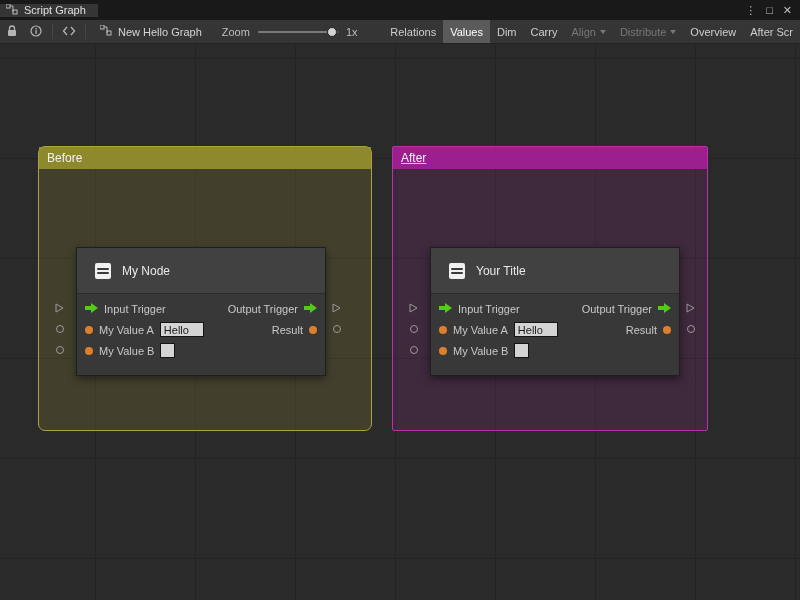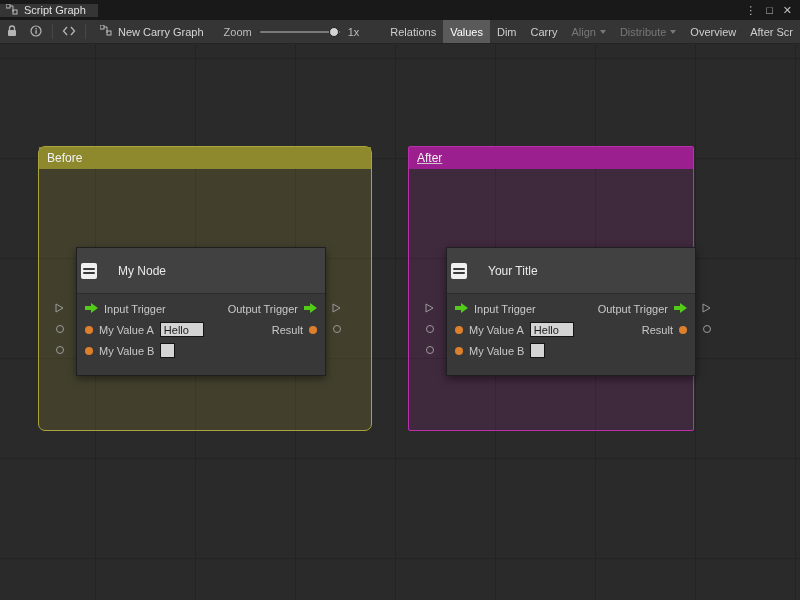--- a/index.html
+++ b/index.html
@@ -66,41 +66,41 @@
   .group {
     position:absolute; top:101px; height:285px; border:1px solid; border-radius:2px;
   }
   .group-before {
     left:38px; width:334px;
     border-color:#aaa43c;
     background:rgba(175,168,60,0.18);
     border-radius:7px;
   }
   .group-after {
-    left:408px; width:286px;
+    left:392px; width:316px;
     border-color:#bb2fad;
     background:rgba(175,35,160,0.16);
     text-decoration:underline;
   }
   .group-header {
     height:22px; display:flex; align-items:center; padding:0 8px;
     color:#f2f2f2; font-size:12px;
   }
   .group-before .group-header { background:rgba(155,150,45,0.85); }
   .group-after  .group-header { background:rgba(166,30,152,0.9); }
 
   
   .node {
     position:absolute; left:37px; top:100px; width:250px;
     border:1px solid #1f1f1f; background:#383838;
     box-shadow:0 3px 8px rgba(0,0,0,0.45);
   }
   .node-header {
     height:46px; background:#414141; border-bottom:1px solid #2c2c2c;
-    display:flex; align-items:center; gap:21px; padding:0 4px;
+    display:flex; align-items:center; gap:11px; padding:0 18px;
   }
   .node-title { color:#eaeaea; font-size:12px; }
   .node-body { padding:4px 0 14px; }
   .prow {
     height:21px; display:flex; align-items:center; justify-content:space-between;
     padding:0 8px;
   }
   .pl, .pr { display:flex; align-items:center; gap:6px; }
   .plabel { color:#c9c9c9; font-size:11px; }
   .dot {
@@ -175,21 +175,21 @@
   </div>
   <div class="vsep"></div>
   <div class="breadcrumb">
     <span>
       <svg width="12" height="11" viewBox="0 0 12 11">
           <rect x="0" y="0" width="4" height="4" fill="none" stroke="#bbb"></rect>
           <rect x="7" y="6" width="4" height="4" fill="none" stroke="#bbb"></rect>
           <path d="M4 2h3v6" fill="none" stroke="#bbb"></path>
         </svg>
     </span>
-    <span>New Carry Graph</span>
+    <span>New Hello Graph</span>
   </div>
   <div class="zoom-wrap">
     <span>Zoom</span>
     <div class="zoom-track">
       <div class="zoom-knob"></div>
     </div>
     <span>1x</span>
   </div>
   <div class="tb-buttons">
     <div class="tb-btn">Relations</div>

